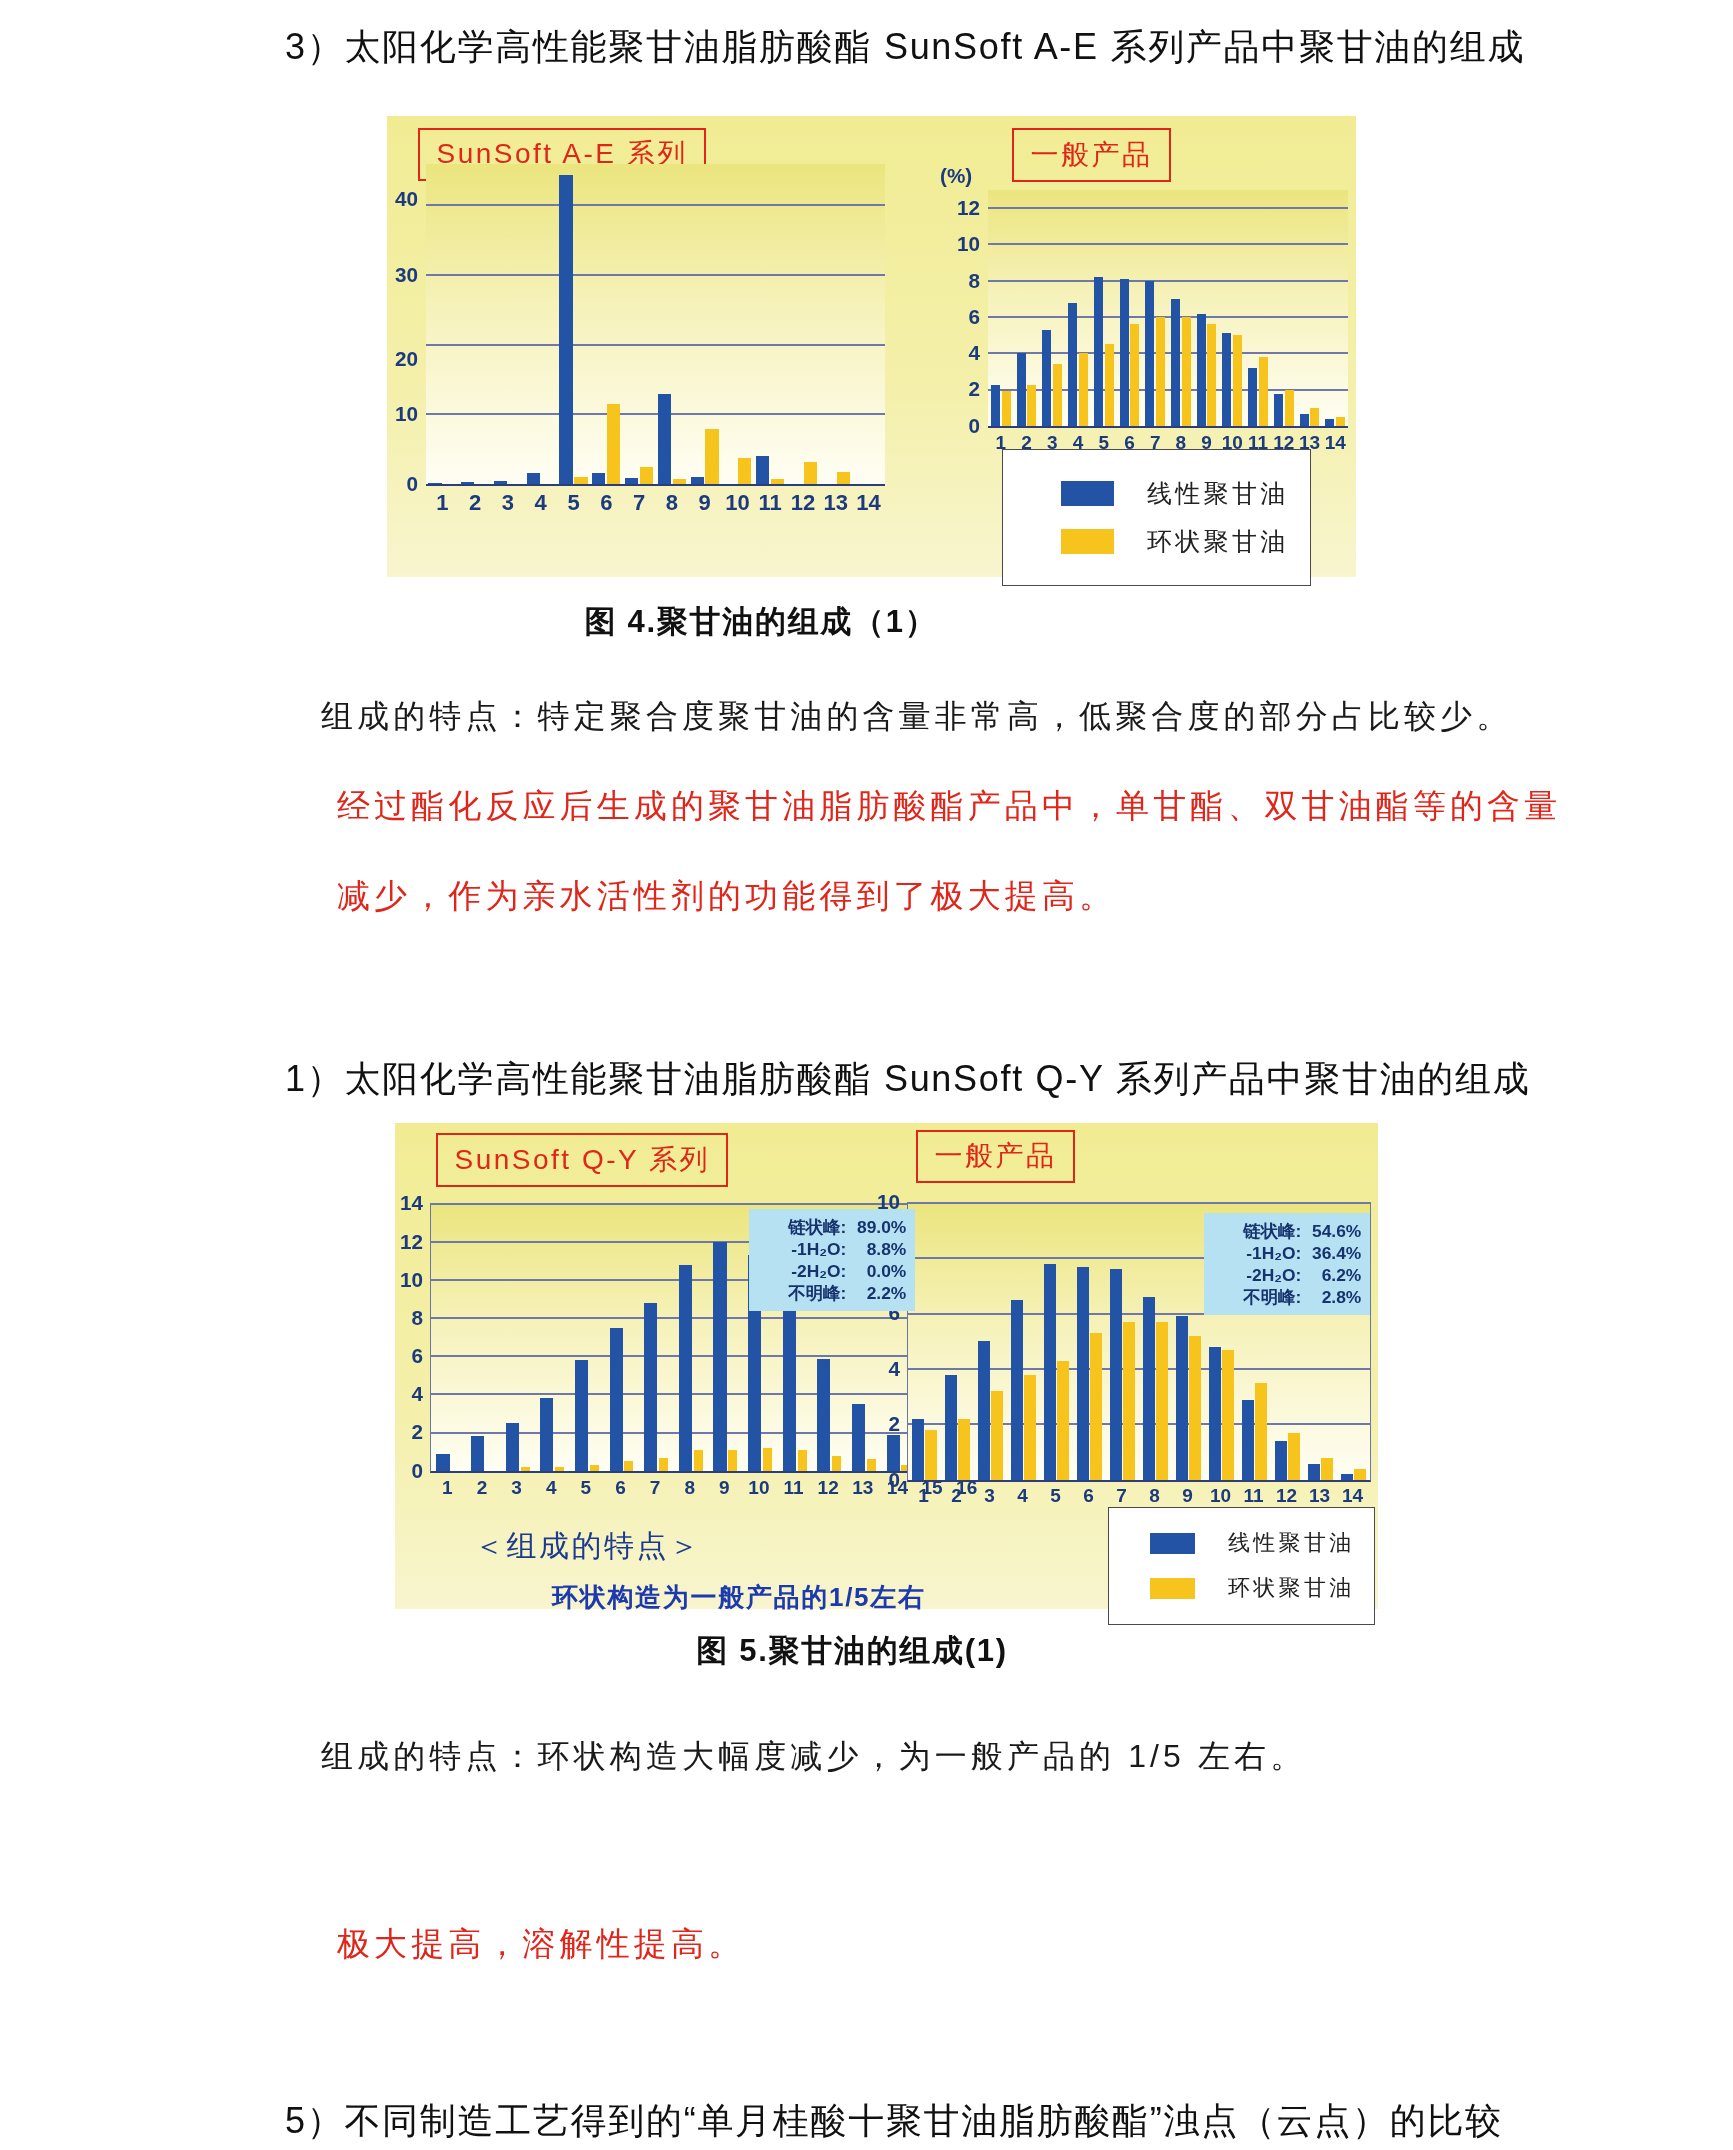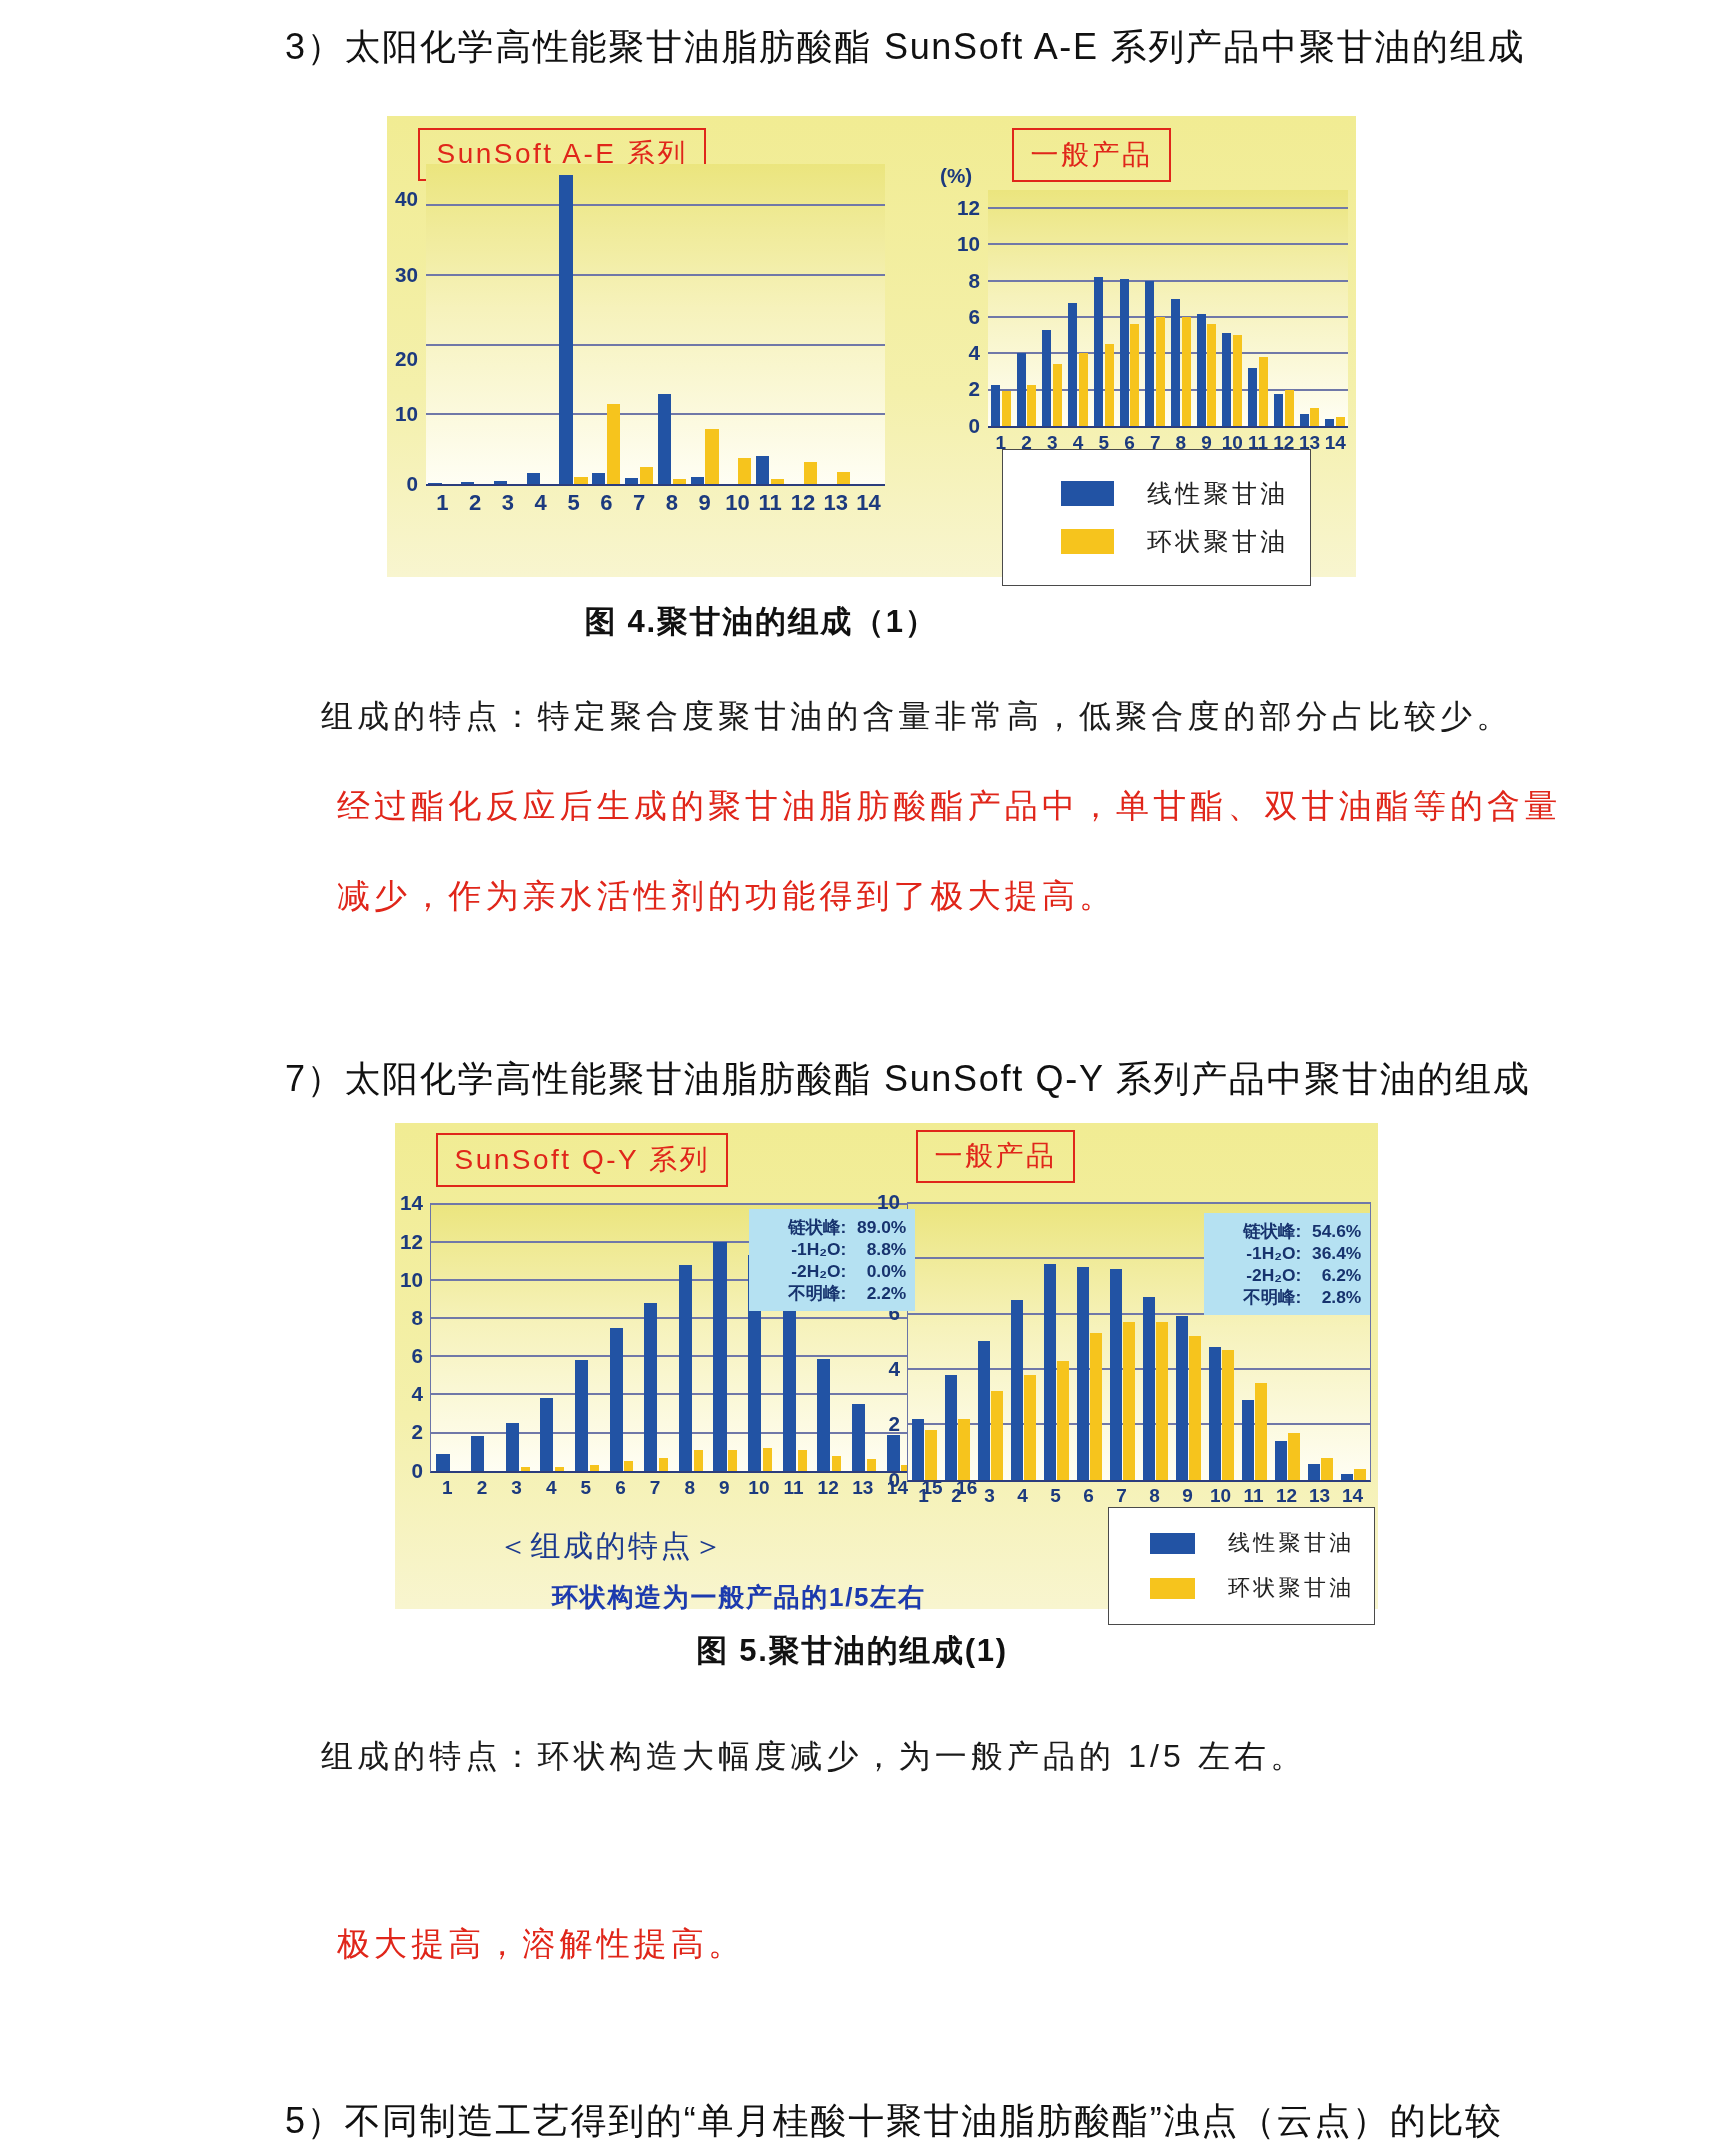--- a/index.html
+++ b/index.html
@@ -257,21 +257,21 @@
       </div>
     </div>
   </div>
 
   <div class="caption" style="left:281px;top:601px;width:960px;">图 4.聚甘油的组成（1）</div>
 
   <div class="para" style="left:321px;top:695px;">组成的特点：特定聚合度聚甘油的含量非常高，低聚合度的部分占比较少。</div>
   <div class="red-line" style="left:321px;top:784px;">经过酯化反应后生成的聚甘油脂肪酸酯产品中，单甘酯、双甘油酯等的含量</div>
   <div class="red-line" style="left:321px;top:874px;">减少，作为亲水活性剂的功能得到了极大提高。</div>
 
-  <div class="heading" style="left:285px;top:1055px;">7）太阳化学高性能聚甘油脂肪酸酯 SunSoft Q-Y 系列产品中聚甘油的组成</div>
+  <div class="heading" style="left:285px;top:1055px;">1）太阳化学高性能聚甘油脂肪酸酯 SunSoft Q-Y 系列产品中聚甘油的组成</div>
 
   <div class="fig-panel" style="left:395px;top:1123px;width:983px;height:486px;">
 
     <div class="chart-label-box" style="left:41px;top:10px;">SunSoft Q-Y 系列</div>
     <div class="chart-label-box" style="left:521px;top:6.6px;">一般产品</div>
 
     <div class="plot plot-framed plot2" style="left:35px;top:80px;width:554px;height:267px;">
       <div class="stats" style="left:318px;top:5px;width:149px;height:89px;">
         <div class="stats-row">
             <span class="stats-label">链状峰:</span>
@@ -490,21 +490,21 @@
         <div class="xlabel">7</div>
         <div class="xlabel">8</div>
         <div class="xlabel">9</div>
         <div class="xlabel">10</div>
         <div class="xlabel">11</div>
         <div class="xlabel">12</div>
         <div class="xlabel">13</div>
         <div class="xlabel">14</div>
       </div>
 
-    <div class="note-title" style="left:79px;top:403px;margin-left:24px;">＜组成的特点＞</div>
+    <div class="note-title" style="left:79px;top:403px;">＜组成的特点＞</div>
     <div class="note-body" style="left:157px;top:457px;">环状构造为一般产品的1/5左右</div>
 
     <div class="legend-box" style="left:713px;top:384px;width:265px;height:99px;">
       <div class="legend-row" style="padding-left:41px;">
         <span class="legend-swatch bar-blue" style="width:45px;height:21.5px;"></span>
         <span class="legend-label" style="font-size:22px;">线性聚甘油</span>
       </div>
       <div class="legend-row" style="padding-left:41px;">
         <span class="legend-swatch bar-yellow" style="width:45px;height:21.5px;"></span>
         <span class="legend-label" style="font-size:22px;">环状聚甘油</span>

